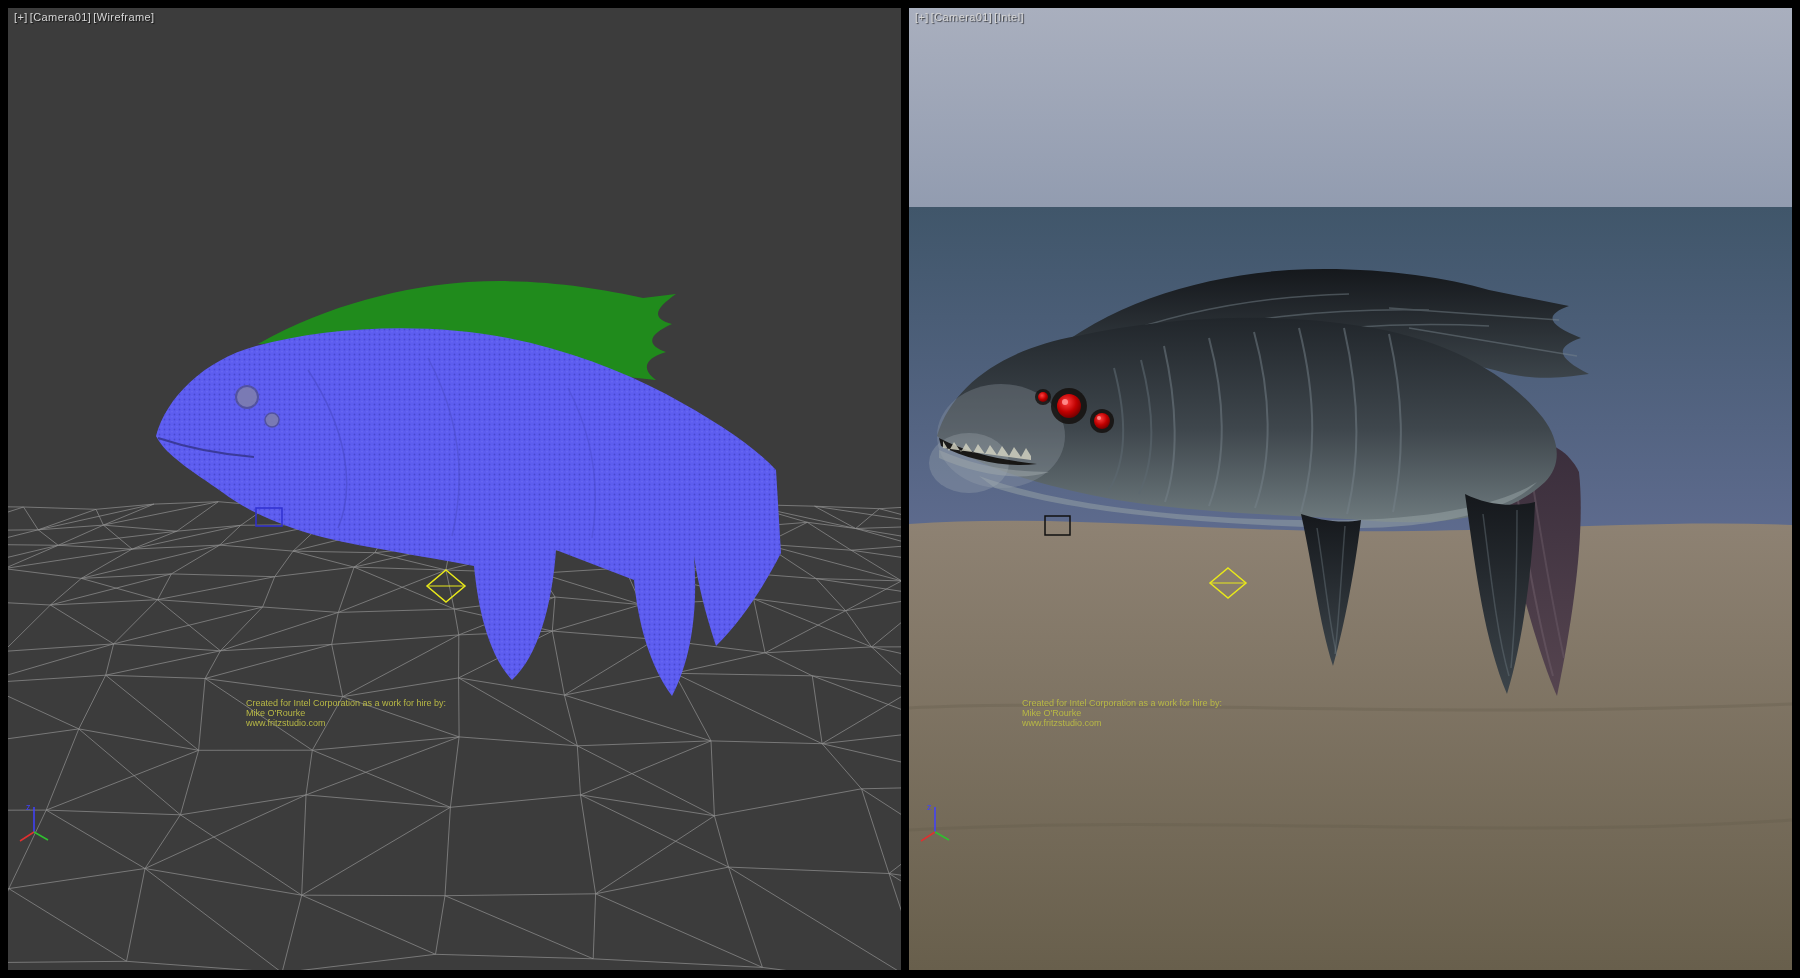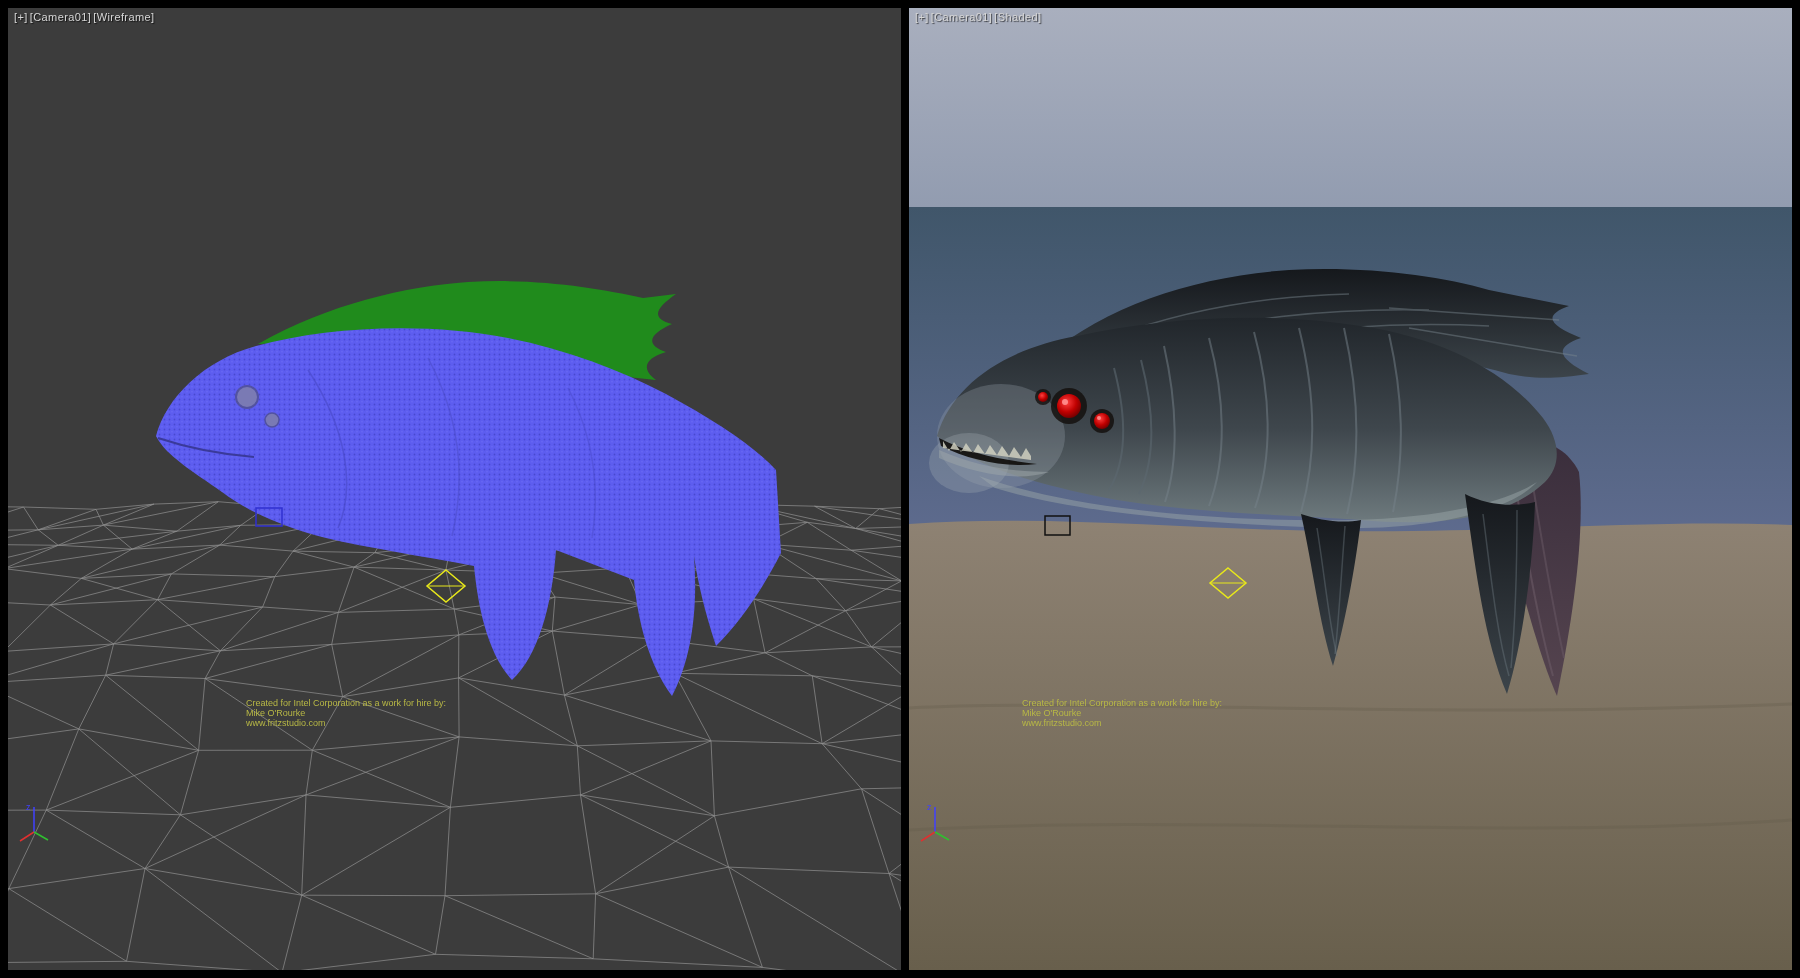--- a/index.html
+++ b/index.html
@@ -88,21 +88,21 @@
       </g>
     </svg>
   </div>
 
   <div class="splitter"></div>
 
   <div class="viewport right">
     <div class="vp-label">
       <span>[+]</span>
       <span>[Camera01]</span>
-      <span>[Shaded]</span>
+      <span>[Intel]</span>
     </div>
 
     <svg class="scene" width="883" height="962" viewBox="0 0 883 962">
       <defs>
         <linearGradient id="skyGrad" x1="0" y1="0" x2="0" y2="1">
           <stop offset="0" stop-color="#a9afbe"></stop>
             <stop offset="1" stop-color="#929cb0"></stop>
         </linearGradient>
         <linearGradient id="bandGrad" x1="0" y1="0" x2="0" y2="1">
           <stop offset="0" stop-color="#40566a"></stop>

